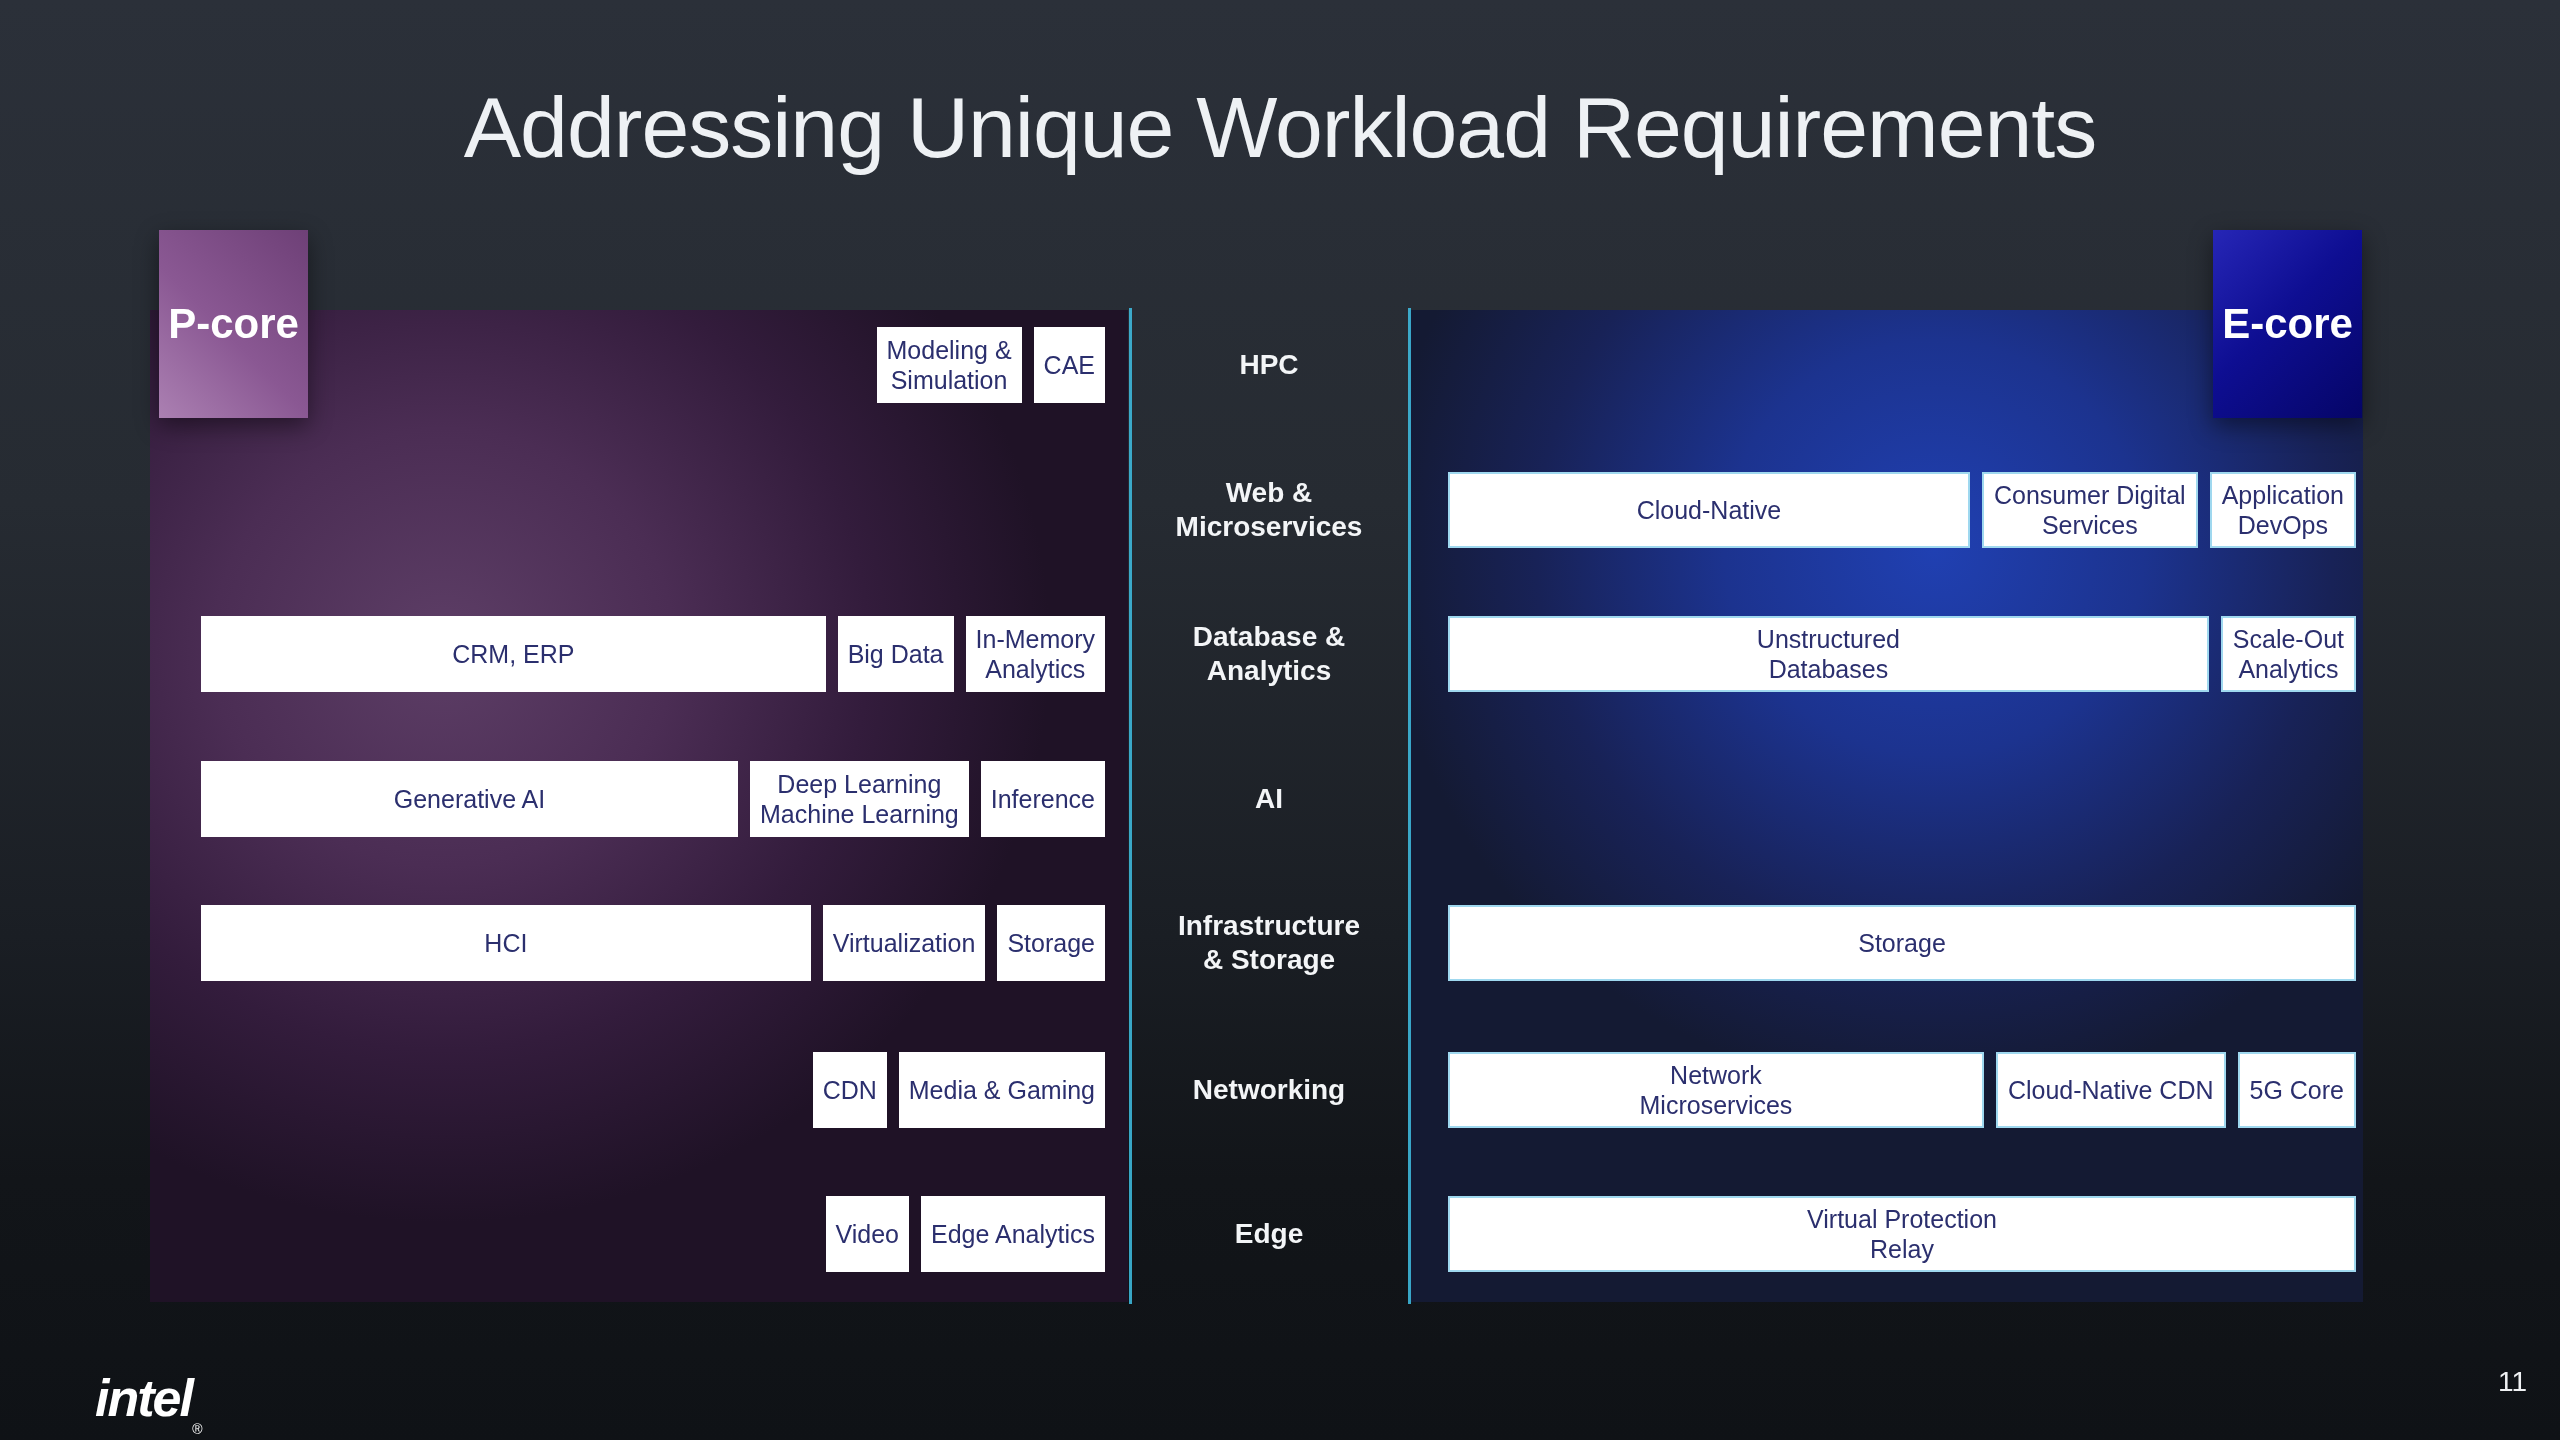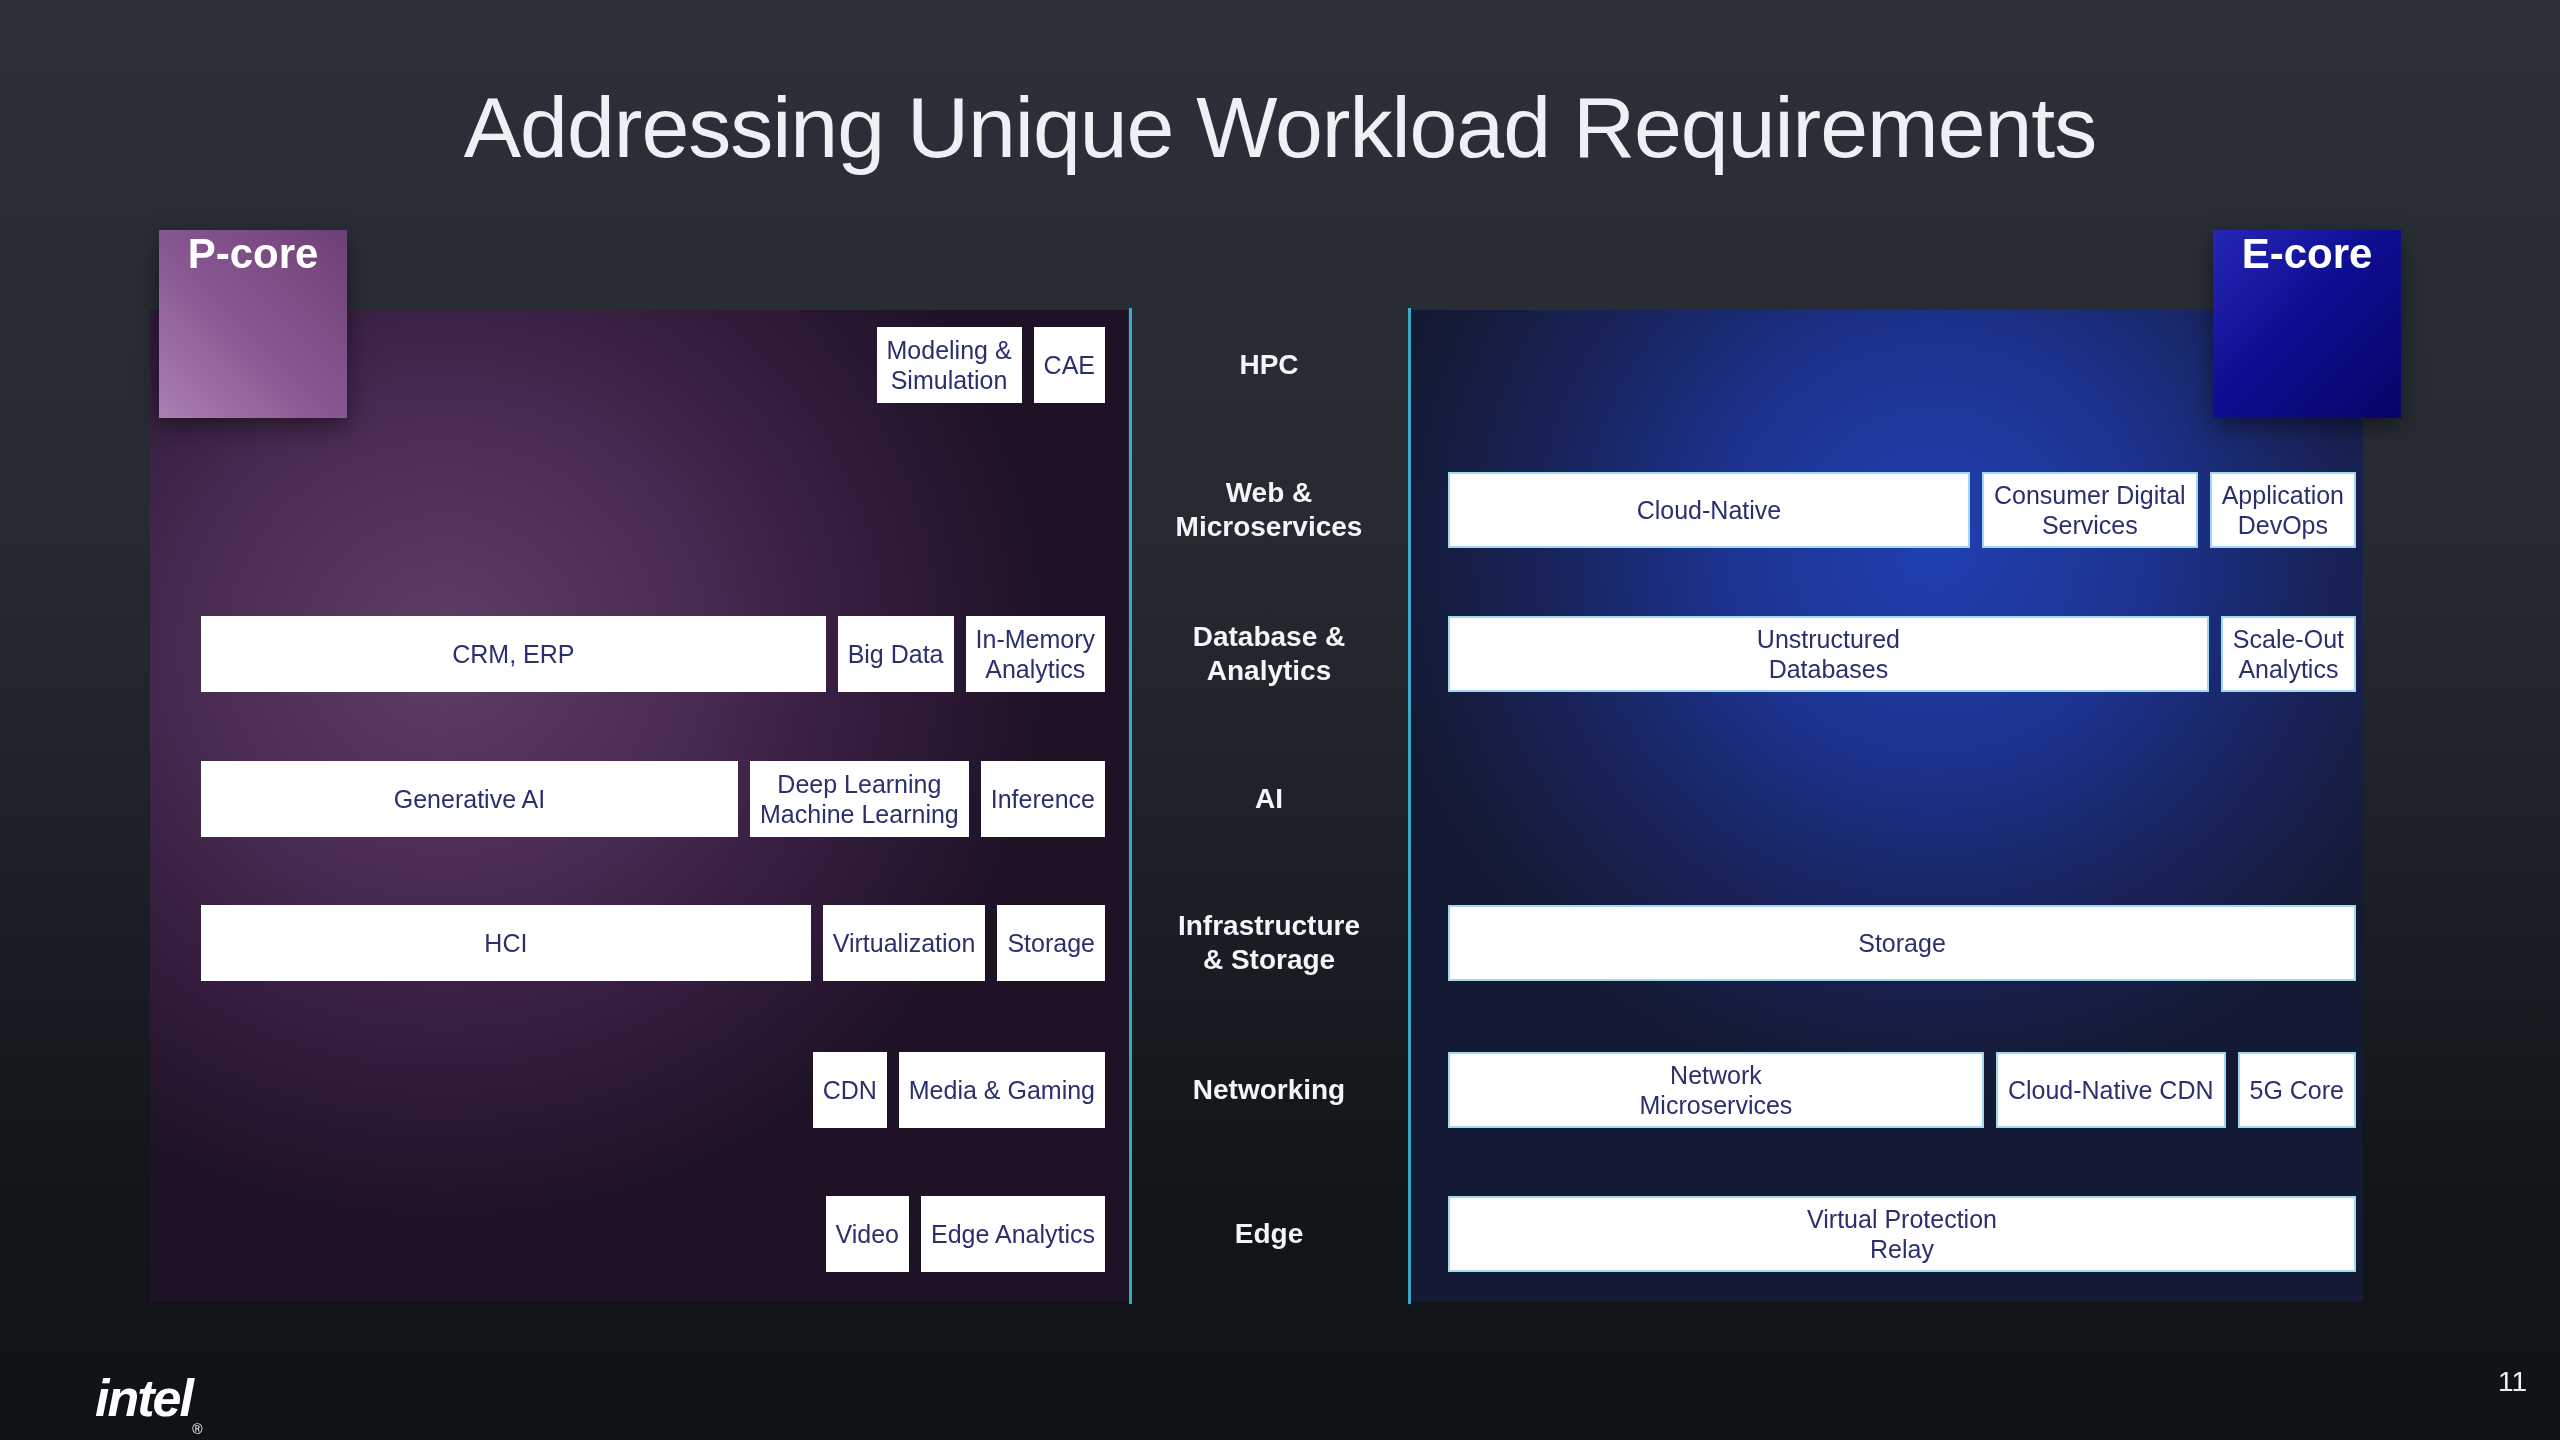--- a/index.html
+++ b/index.html
@@ -20,21 +20,21 @@
   }
   .panel.right{
     left:1410px;width:953px;
     background:radial-gradient(ellipse 58% 55% at 55% 24%,#2040b2 0%,#1c338f 38%,#182257 72%,#141a33 100%);
   }
   .divider{position:absolute;top:308px;height:996px;width:3px;background:#3fc0e4;opacity:.85;}
   .divider.dl{left:1129px;}
   .divider.dr{left:1408px;}
   
   .chip{
-    position:absolute;width:188px;height:188px;display:flex;align-items:flex-start;justify-content:center;
+    position:absolute;width:149px;height:188px;display:flex;align-items:center;justify-content:center;
     color:#fff;font-size:42px;font-weight:600;box-shadow:0 8px 22px rgba(0,0,0,.45);
   }
   .chip.p{left:159px;top:230px;background:linear-gradient(45deg,#ab80b2 0%,#8a5893 45%,#6e4077 100%);}
   .chip.e{left:2213px;top:230px;background:linear-gradient(135deg,#2626b6 0%,#0e0e92 45%,#050567 100%);}
   
   .wl-head{
     position:absolute;left:1090px;top:258px;width:360px;text-align:center;
     font-size:40px;font-weight:700;color:#2dc6f5;
     text-decoration:underline;text-decoration-thickness:3px;text-underline-offset:10px;
   }

